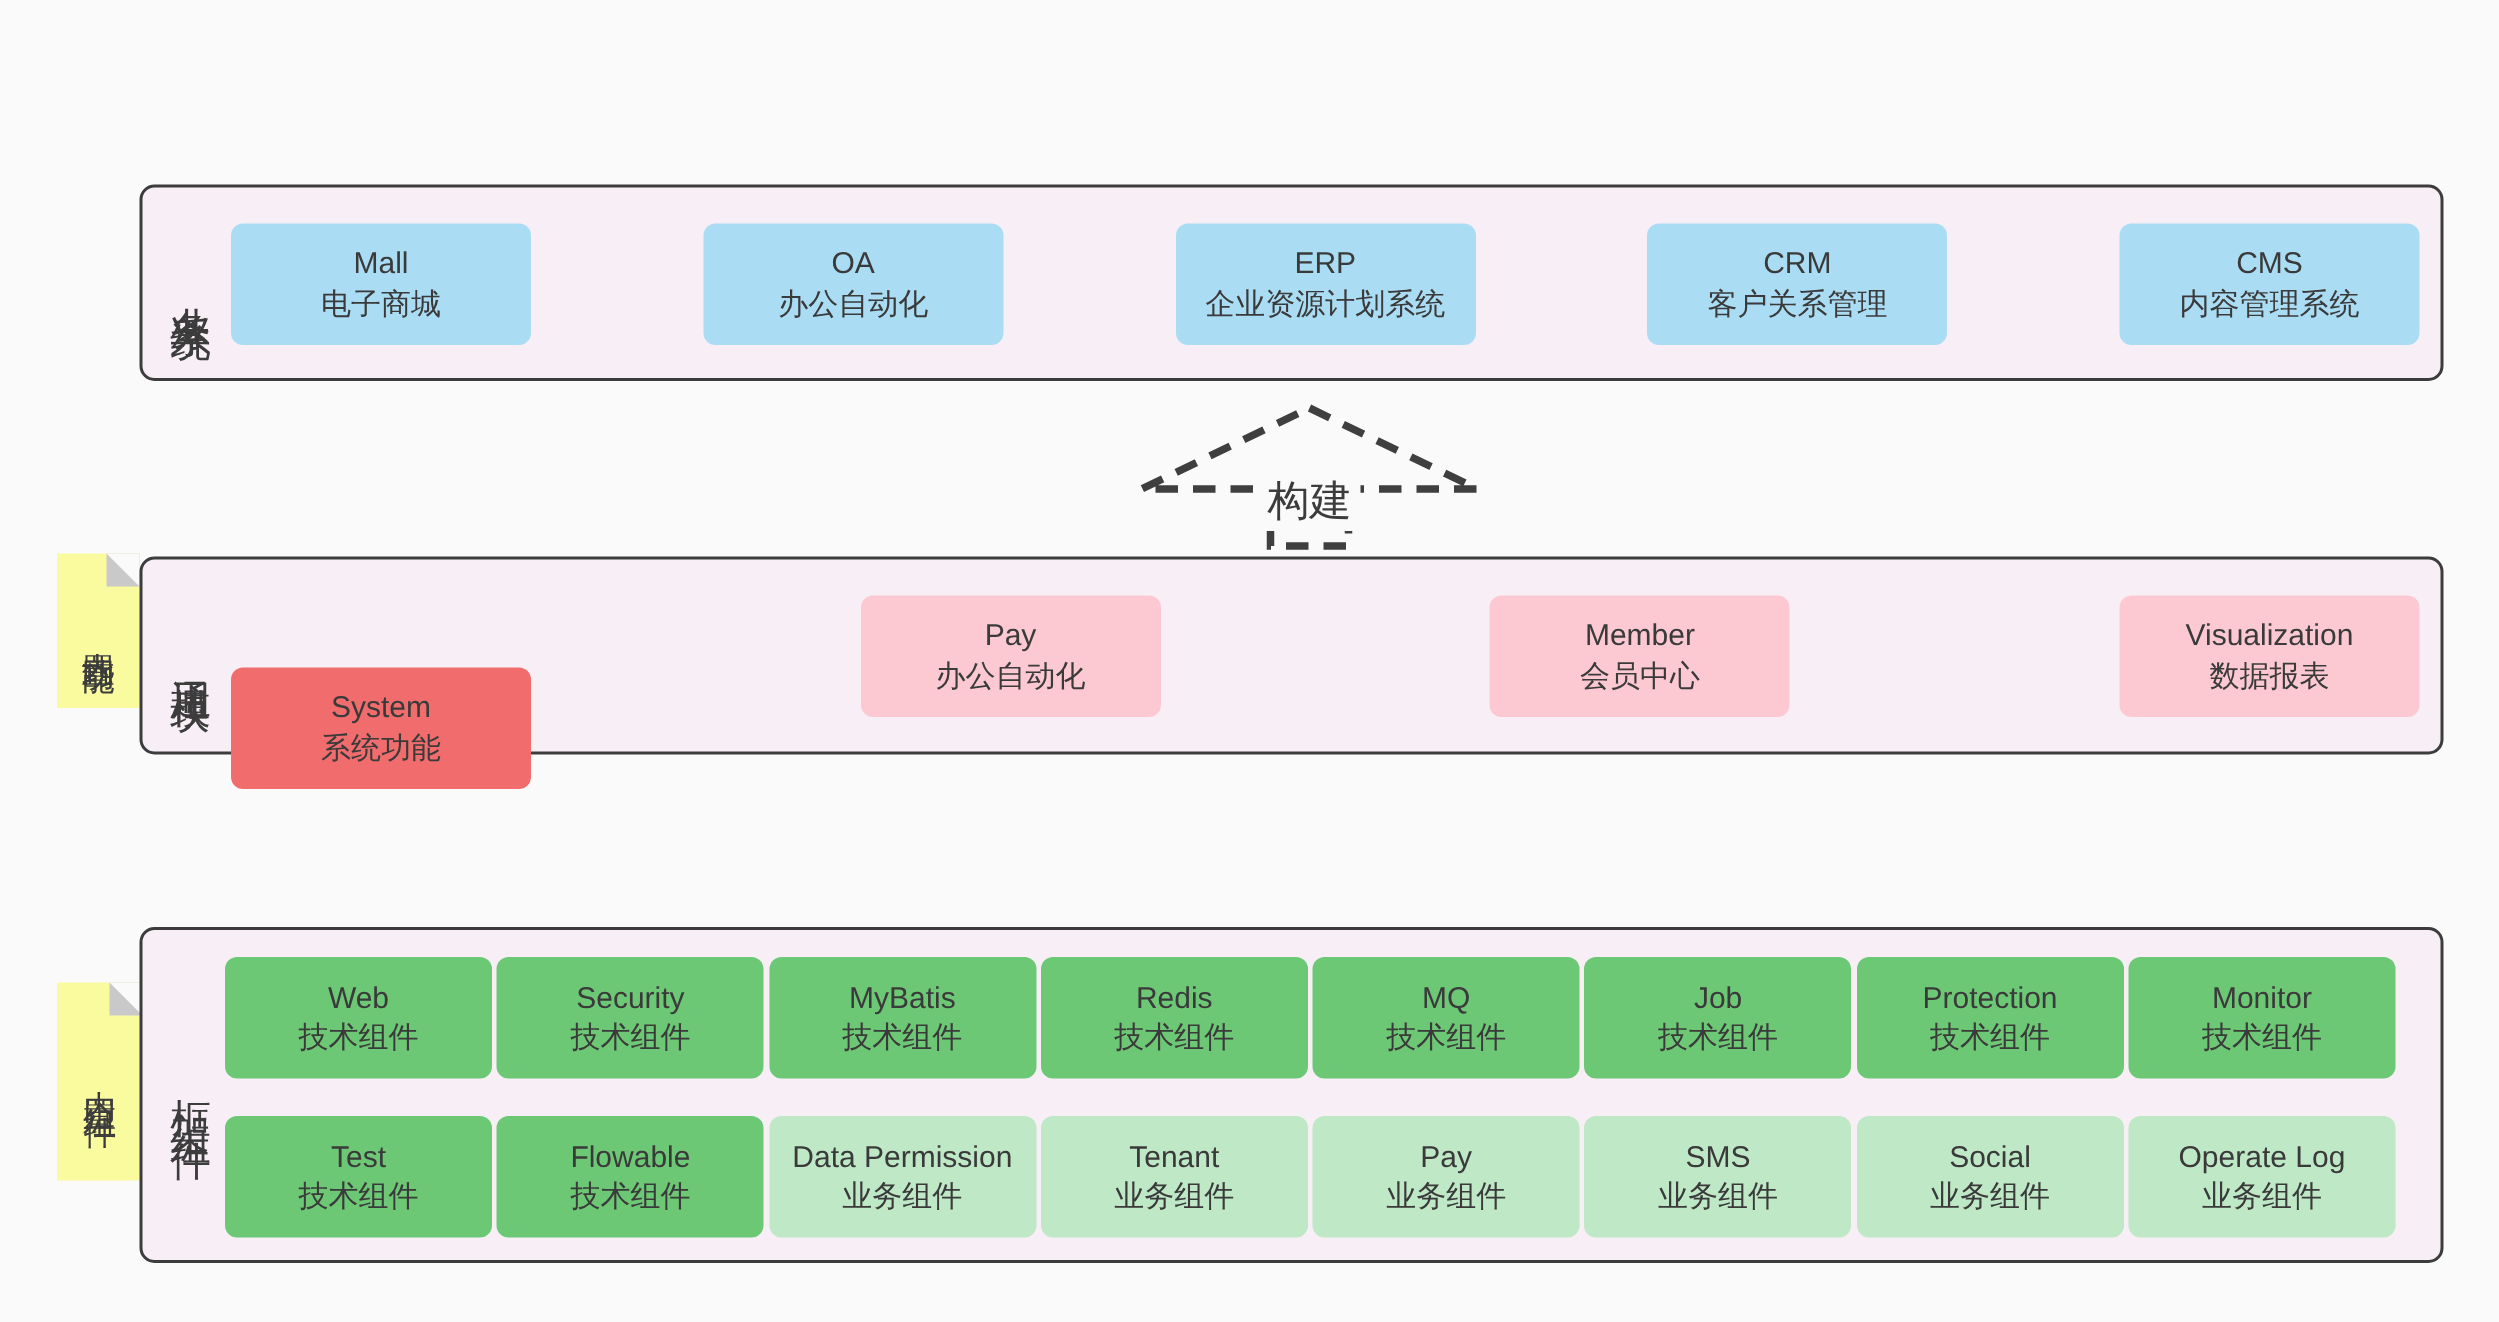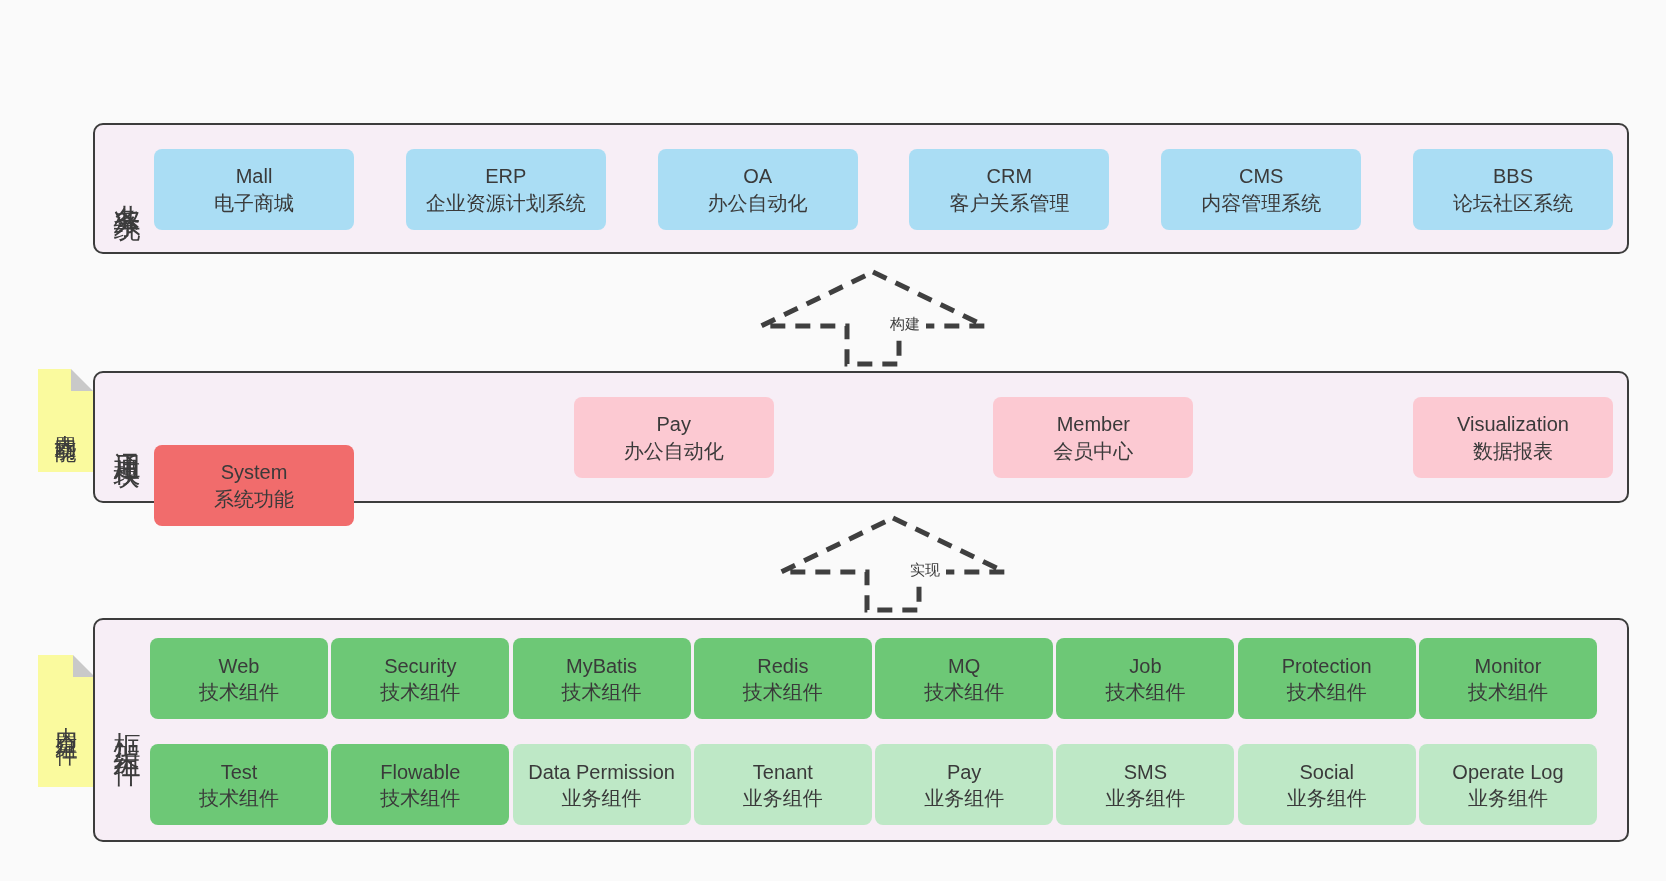--- a/index.html
+++ b/index.html
@@ -65,21 +65,21 @@
   .arrow { position:absolute; width:236px; height:104px; z-index:1; }
   #arrow-build     { left:755px; top:266px; }
   #arrow-implement { left:775px; top:512px; }
   .arrow svg { position:absolute; left:0; top:0; }
   .arrow polygon {
     fill:none; stroke:var(--arrow); stroke-width:5;
     stroke-dasharray:15 10; stroke-linejoin:miter;
   }
   .arrow .arrow-label {
     position:absolute; left:50%; top:48px; transform:translateX(-50%);
-    background:var(--page-bg); padding:1px 6px; font-size:15px; white-space:nowrap;margin-left:32px;
+    background:var(--page-bg); padding:1px 6px; font-size:28px; white-space:nowrap;
   }
 </style>
 </head>
 <body>
 
 <div class="canvas">
 
   <div class="note" id="note-builtin-features">
     <span class="fold"></span>
     <span class="vtext">内置功能</span>
@@ -90,38 +90,34 @@
   </div>
 
   <section class="band" id="band-business">
     <div class="band-label">业务系统</div>
     <div class="box-row">
       <div class="box blue">
         <div>Mall</div>
         <div>电子商城</div>
       </div>
       <div class="box blue">
+        <div>OA</div>
+        <div>办公自动化</div>
+      </div>
+      <div class="box blue">
         <div>ERP</div>
         <div>企业资源计划系统</div>
       </div>
       <div class="box blue">
-        <div>OA</div>
-        <div>办公自动化</div>
-      </div>
-      <div class="box blue">
         <div>CRM</div>
         <div>客户关系管理</div>
       </div>
       <div class="box blue">
         <div>CMS</div>
         <div>内容管理系统</div>
-      </div>
-      <div class="box blue">
-        <div>BBS</div>
-        <div>论坛社区系统</div>
       </div>
     </div>
   </section>
 
   <div class="arrow" id="arrow-build">
     <svg width="236" height="104" viewBox="0 0 236 104">
       <polygon points="118,6 230,60 144,60 144,98 92,98 92,60 6,60"></polygon>
     </svg>
     <span class="arrow-label">构建</span>
   </div>
@@ -141,26 +137,20 @@
         <div>Member</div>
         <div>会员中心</div>
       </div>
       <div class="box pink">
         <div>Visualization</div>
         <div>数据报表</div>
       </div>
     </div>
   </section>
 
-  <div class="arrow" id="arrow-implement">
-    <svg width="236" height="104" viewBox="0 0 236 104">
-      <polygon points="118,6 230,60 144,60 144,98 92,98 92,60 6,60"></polygon>
-    </svg>
-    <span class="arrow-label">实现</span>
-  </div>
 
   <section class="band" id="band-framework">
     <div class="band-label">框架组件</div>
     <div class="box-row row1">
       <div class="box green">
         <div>Web</div>
         <div>技术组件</div>
       </div>
       <div class="box green">
         <div>Security</div>

